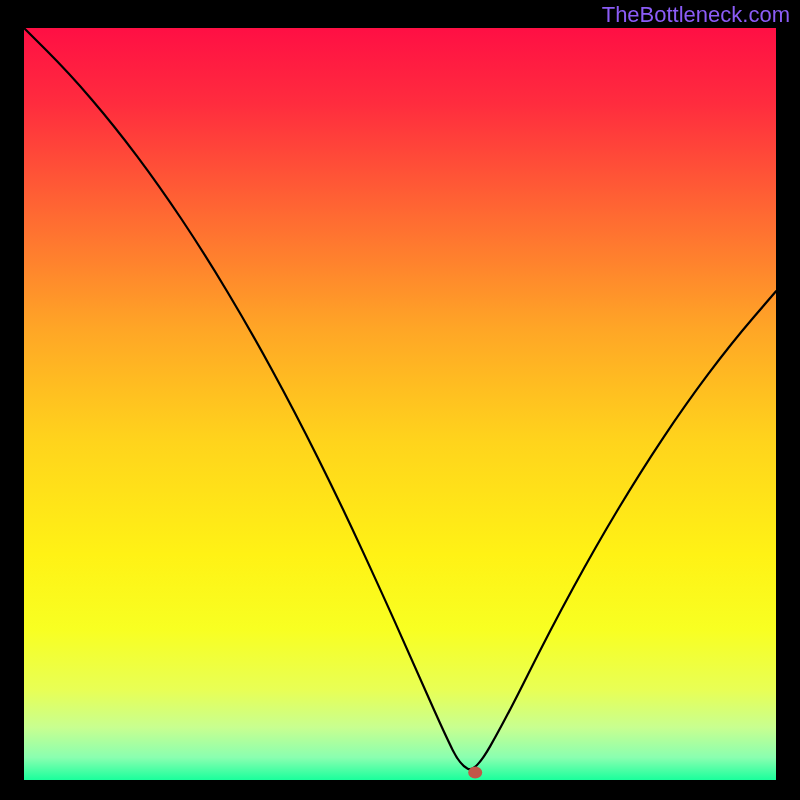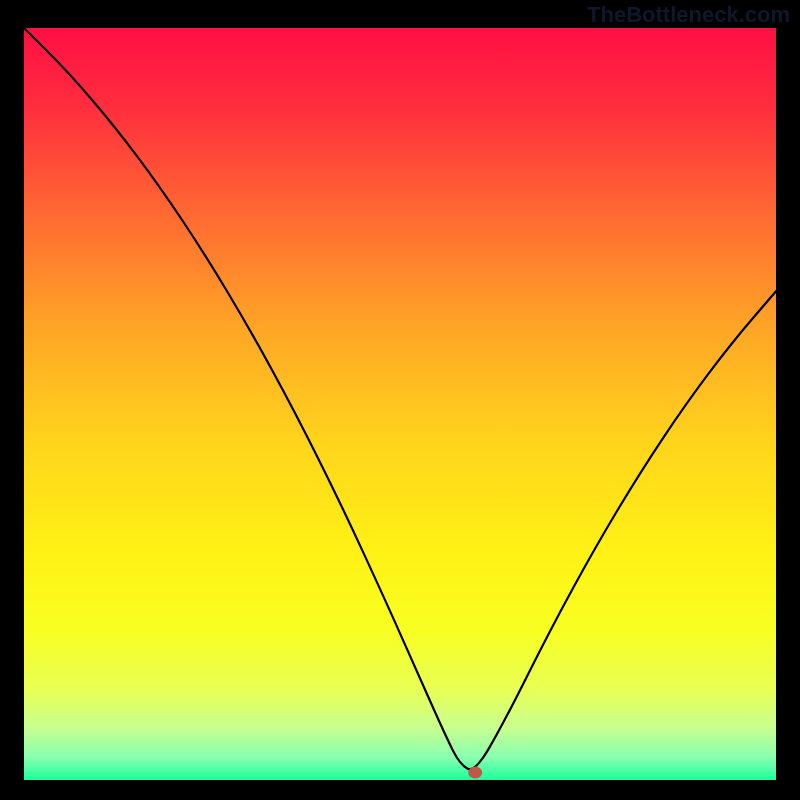--- a/index.html
+++ b/index.html
@@ -11,23 +11,23 @@
   .frame {
     width: 800px;
     height: 800px;
     position: relative;
     overflow: hidden;
   }
   .watermark {
     position: absolute;
     top: 2px;
     right: 10px;
-    color: #0f172a;
+    color: #8b5cf6;
     font-size: 22px;
-    font-weight: 700;
+    font-weight: 400;
     font-family: Arial, sans-serif;
     z-index: 10;
   }
   svg {
     display: block;
   }
 </style>
 </head>
 <body>
 

